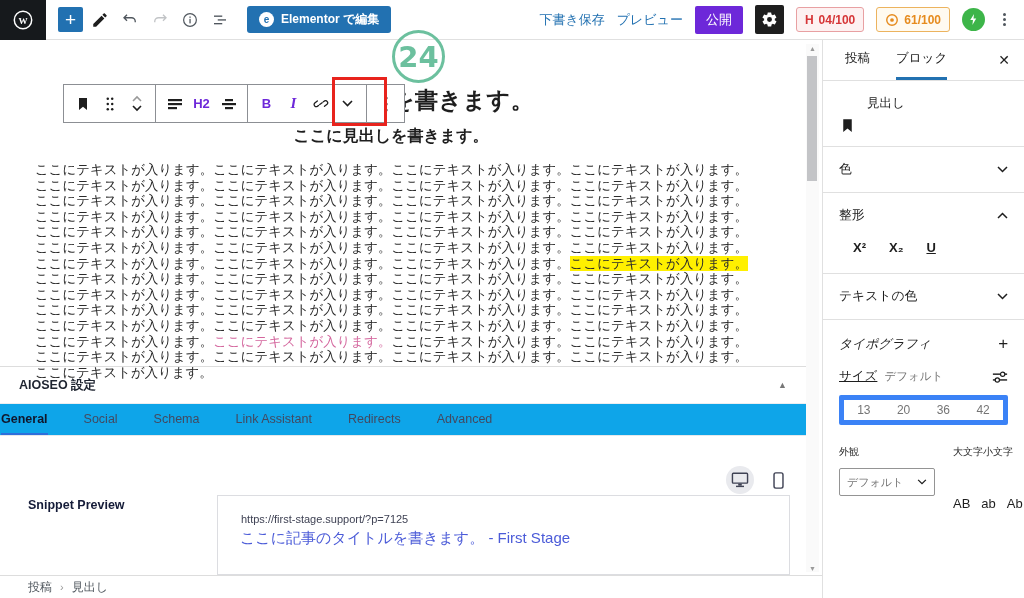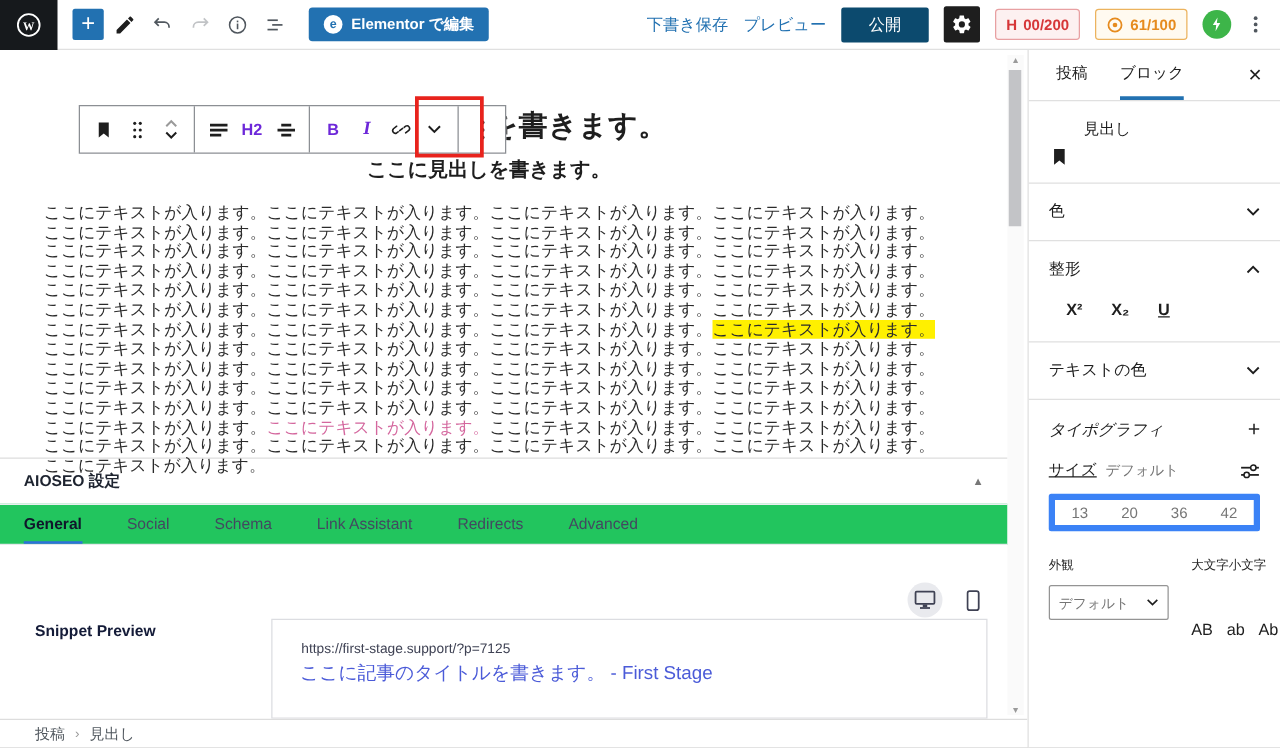--- a/index.html
+++ b/index.html
@@ -16,21 +16,21 @@
   .hdr-tools { display:flex; align-items:center; gap:4px; margin-left:12px; }
   .tool-btn { width:26px; height:26px; display:flex; align-items:center; justify-content:center; border-radius:2px; cursor:pointer; }
   .insert-btn { background:#2271b1; color:#fff; font-size:19px; font-weight:400; width:25px; height:25px; }
   .disabled { opacity:.35; }
   .elementor-btn { margin-left:14px; height:27px; background:#2271b1; color:#fff; border:none;
     border-radius:3px; font-size:12px; font-weight:700; display:flex; align-items:center; gap:7px; padding:0 12px;
     font-family:"Liberation Sans",sans-serif; cursor:pointer; }
   .elementor-ico { width:15px; height:15px; background:#fff; border-radius:50%; display:flex; align-items:center; justify-content:center; color:#2271b1; font-size:10px; font-weight:700; }
   .hdr-right { margin-left:auto; display:flex; align-items:center; gap:12px; padding-right:12px;justify-content:space-between; }
   .hdr-link { color:#2271b1; font-size:13px; text-decoration:none; cursor:pointer; background:none; border:none; font-family:inherit; }
-  .publish-btn { background:#0c4a6e; color:#fff; border:none; border-radius:2px; font-size:13px; padding:5px 22px; cursor:pointer; font-family:Liberation Sans, sans-serif; }
+  .publish-btn { background:#6d28d9; color:#fff; border:none; border-radius:2px; font-size:13px; padding:5px 11px; cursor:pointer; font-family:Liberation Sans, sans-serif; }
   .gear-btn { width:29px; height:29px; background:#1e1e1e; border-radius:2px; display:flex; align-items:center; justify-content:center; cursor:pointer; }
   .score-badge { display:flex; align-items:center; gap:5px; height:25px; padding:0 8px; border-radius:3px; font-size:12px; font-weight:700; cursor:pointer; }
   .badge-h { background:#fdf1f1; border:1px solid #e8a0a2; color:#d63638; }
   .badge-seo { background:#fffaf0; border:1px solid #ecb35e; color:#e68b1e; }
   .green-badge { width:23px; height:23px; border-radius:50%; background:#3db549; display:flex; align-items:center; justify-content:center; cursor:pointer; }
   .kebab { display:flex; flex-direction:column; gap:2px; padding:4px 6px; cursor:pointer; }
   .kebab i { width:3px; height:3px; border-radius:50%; background:#50575e; }
   
   .content { position:absolute; top:40px; left:0; width:822px; height:535px; background:#fff; }
   .h1-block { position:absolute; left:35px; top:45px; width:712px; text-align:center;
@@ -53,22 +53,22 @@
   
   .body-text { position:absolute; left:35px; top:122px; width:713px; font-size:13.4px; line-height:15.6px;
     text-align:justify; color:#2b2b2b; z-index:4; }
   .seg-highlight { background:#fff000; }
   .seg-pink { color:#d4679e; }
   
   .aioseo { position:absolute; left:0; top:326px; width:806px; }
   .aioseo-head { height:37px; display:flex; align-items:center; padding:0 19px; border-top:1px solid #ddd; }
   .aioseo-title { font-size:12.5px; font-weight:700; color:#1e2430; }
   .collapse-arrow { margin-left:auto; color:#777; font-size:9px; cursor:pointer; }
-  .aioseo-tabs { height:33px; background:#22c55e; border-top:1px solid #eceef1; border-bottom:1px solid #e6e8eb;
-    display:flex; align-items:stretch; padding-left:19px; gap:36px; font-size:12.5px; color:#434960; }
+  .aioseo-tabs { height:33px; background:#0ea5e9; border-top:1px solid #eceef1; border-bottom:1px solid #e6e8eb;
+    display:flex; align-items:stretch; padding-left:1px; gap:36px; font-size:12.5px; color:#434960; }
   .aio-tab { display:flex; align-items:center; cursor:pointer; border-bottom:2px solid transparent; }
   .aio-tab.active { color:#10162b; font-weight:700; border-bottom:2px solid #2e6fdb; }
   .snippet-label { position:absolute; left:28px; top:458px; font-size:12.5px; font-weight:700; color:#141b38; }
   .device-icons { position:absolute; left:726px; top:426px; display:flex; align-items:center; gap:10px; }
   .device-btn { width:28px; height:28px; border-radius:50%; display:flex; align-items:center; justify-content:center; cursor:pointer; }
   .device-btn.active { background:#e9eaee; }
   .snippet-box { position:absolute; left:217px; top:455px; width:573px; height:80px; background:#fff; border:1px solid #dcdde1; }
   .snippet-url { position:absolute; left:23px; top:17px; font-size:11px; color:#3f4254; }
   .snippet-title { position:absolute; left:22px; top:33px; font-size:15px; color:#4b5bd8; cursor:pointer; }
   
@@ -166,21 +166,21 @@
       <button class="hdr-link">下書き保存</button>
       <button class="hdr-link">プレビュー</button>
       <button class="publish-btn">公開</button>
       <div class="gear-btn">
         <svg width="17" height="17" viewBox="0 0 24 24">
           <path fill="#fff" d="M19.4 13c0-.3.1-.6.1-1s0-.7-.1-1l2.1-1.6c.2-.2.2-.4.1-.6l-2-3.5c-.1-.2-.4-.3-.6-.2l-2.5 1c-.5-.4-1.1-.7-1.7-1l-.4-2.6c0-.2-.2-.4-.5-.4h-4c-.2 0-.4.2-.5.4l-.4 2.6c-.6.2-1.2.6-1.7 1l-2.5-1c-.2-.1-.5 0-.6.2l-2 3.5c-.1.2-.1.4.1.6L4.5 11c0 .3-.1.6-.1 1s0 .7.1 1l-2.1 1.6c-.2.2-.2.4-.1.6l2 3.5c.1.2.4.3.6.2l2.5-1c.5.4 1.1.7 1.7 1l.4 2.6c0 .2.2.4.5.4h4c.2 0 .4-.2.5-.4l.4-2.6c.6-.2 1.2-.6 1.7-1l2.5 1c.2.1.5 0 .6-.2l2-3.5c.1-.2.1-.4-.1-.6L19.4 13zM12 15.5a3.5 3.5 0 1 1 0-7 3.5 3.5 0 0 1 0 7z"></path>
         </svg>
       </div>
       <div class="score-badge badge-h">
         <span>H</span>
-        <span>00/200</span>
+        <span>04/100</span>
       </div>
       <div class="score-badge badge-seo">
         <svg width="14" height="14" viewBox="0 0 24 24">
           <circle cx="12" cy="12" r="9" fill="none" stroke="#e68b1e" stroke-width="2.4"></circle>
           <circle cx="12" cy="12" r="3.2" fill="#e68b1e"></circle>
         </svg>
         <span>61/100</span>
       </div>
       <div class="green-badge">
         <svg width="13" height="13" viewBox="0 0 24 24">
@@ -261,20 +261,21 @@
         <div class="tb-btn">
           <svg width="4" height="16" viewBox="0 0 4 16">
             <circle cx="2" cy="2" r="1.6" fill="#1e1e1e"></circle>
               <circle cx="2" cy="8" r="1.6" fill="#1e1e1e"></circle>
               <circle cx="2" cy="14" r="1.6" fill="#1e1e1e"></circle>
           </svg>
         </div>
       </div>
     </div>
     <div class="red-box"></div>
+    <div class="annot-circle">24</div>
 
     <div class="body-text"><span class="seg-plain">ここにテキストが入ります。ここにテキストが入ります。ここにテキストが入ります。ここにテキストが入ります。ここにテキストが入ります。ここにテキストが入ります。ここにテキストが入ります。ここにテキストが入ります。ここにテキストが入ります。ここにテキストが入ります。ここにテキストが入ります。ここにテキストが入ります。ここにテキストが入ります。ここにテキストが入ります。ここにテキストが入ります。ここにテキストが入ります。ここにテキストが入ります。ここにテキストが入ります。ここにテキストが入ります。ここにテキストが入ります。ここにテキストが入ります。ここにテキストが入ります。ここにテキストが入ります。ここにテキストが入ります。ここにテキストが入ります。ここにテキストが入ります。ここにテキストが入ります。</span><span class="seg-highlight">ここにテキストが入ります。</span><span class="seg-plain">ここにテキストが入ります。ここにテキストが入ります。ここにテキストが入ります。ここにテキストが入ります。ここにテキストが入ります。ここにテキストが入ります。ここにテキストが入ります。ここにテキストが入ります。ここにテキストが入ります。ここにテキストが入ります。ここにテキストが入ります。ここにテキストが入ります。ここにテキストが入ります。ここにテキストが入ります。ここにテキストが入ります。ここにテキストが入ります。ここにテキストが入ります。</span><span class="seg-pink">ここにテキストが入ります。</span><span class="seg-plain">ここにテキストが入ります。ここにテキストが入ります。ここにテキストが入ります。ここにテキストが入ります。ここにテキストが入ります。ここにテキストが入ります。ここにテキストが入ります。</span></div>
 
     <div class="aioseo">
       <div class="aioseo-head">
         <span class="aioseo-title">AIOSEO 設定</span>
         <span class="collapse-arrow">▲</span>
       </div>
       <div class="aioseo-tabs">
         <div class="aio-tab active">General</div>

